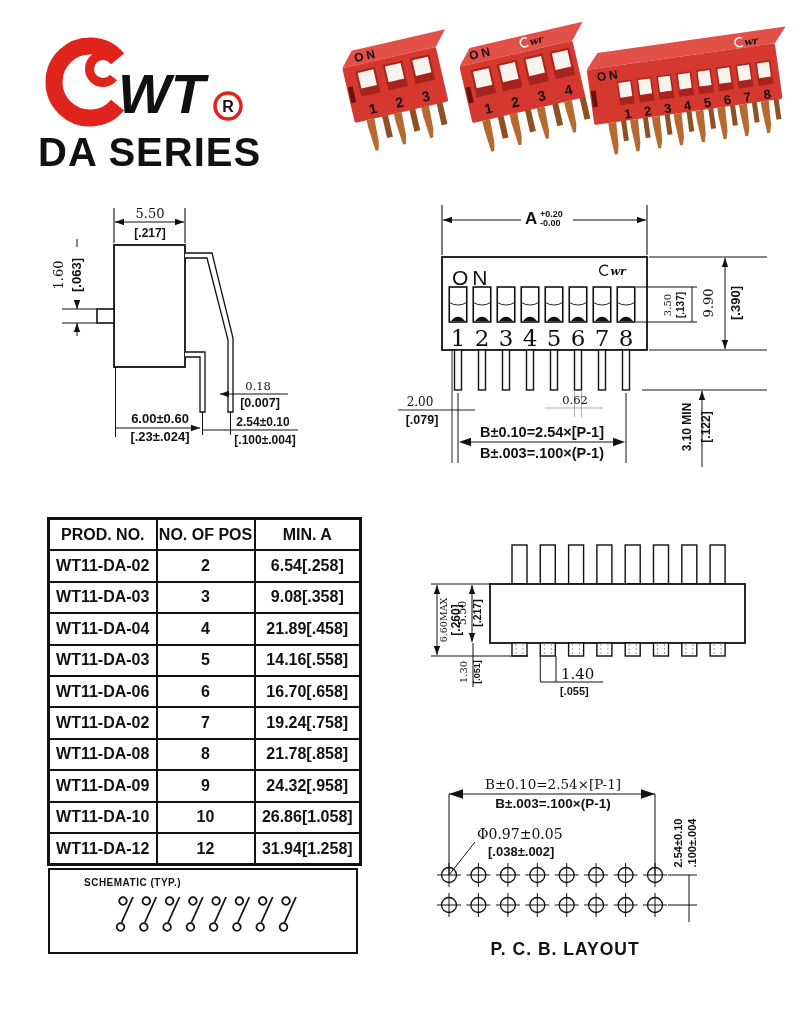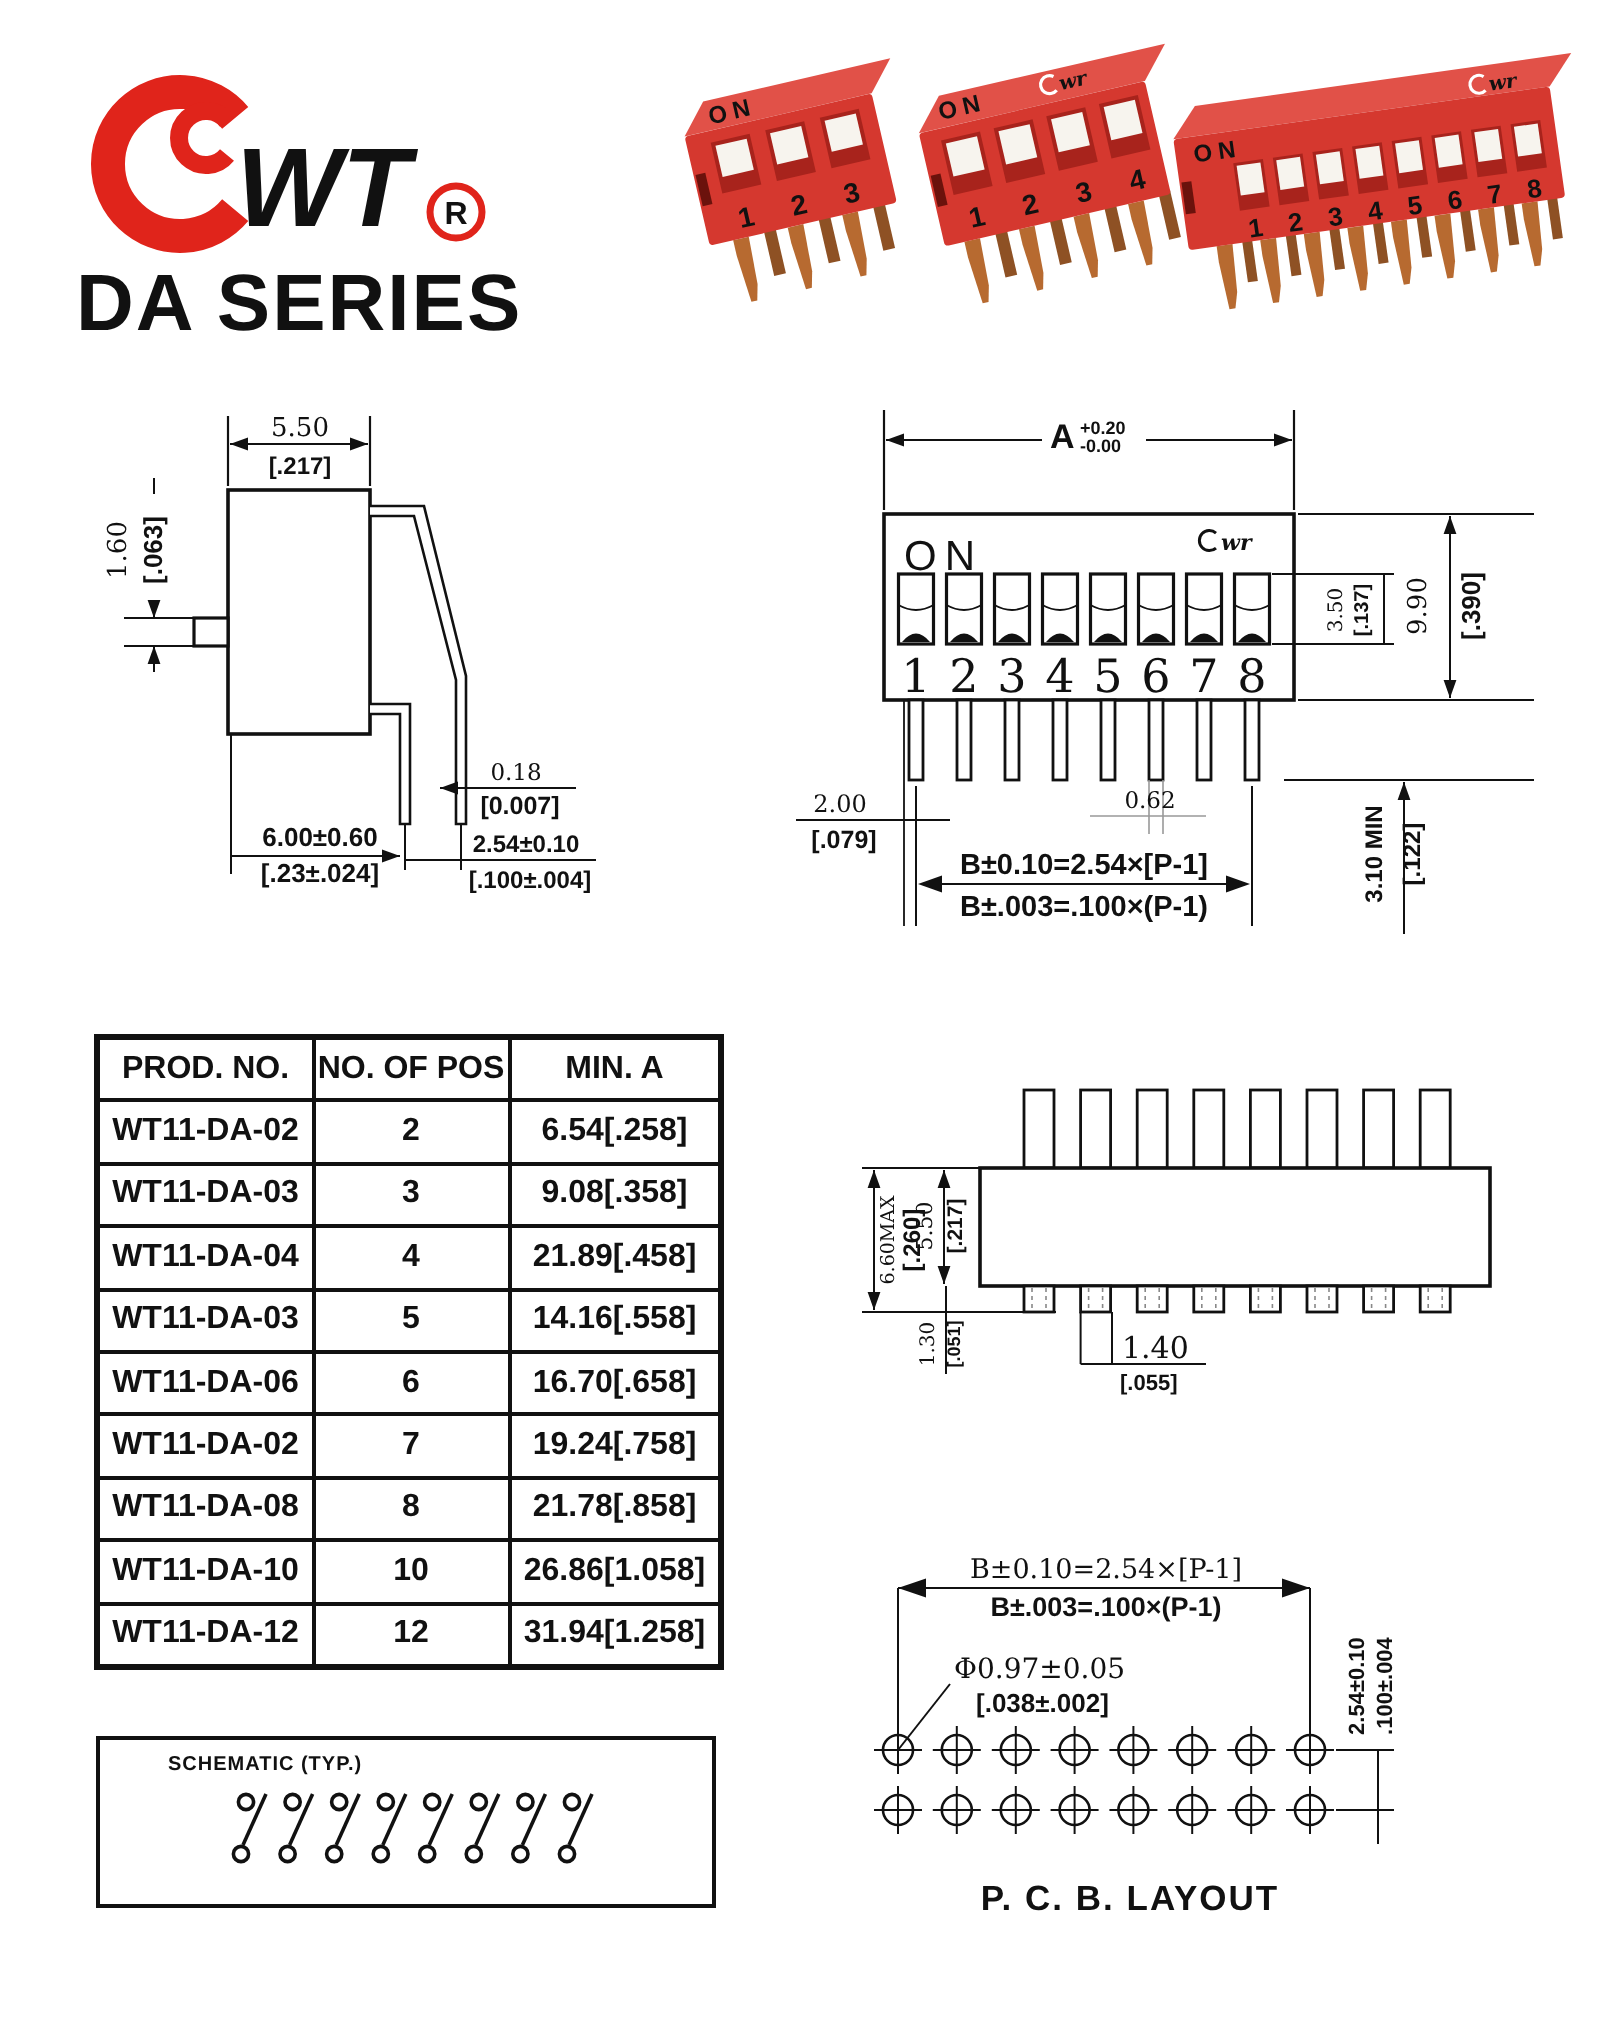--- a/index.html
+++ b/index.html
@@ -337,20 +337,25 @@
           <td>WT11-DA-02</td>
           <td>7</td>
           <td>19.24[.758]</td>
         </tr>
         <tr>
           <td>WT11-DA-08</td>
           <td>8</td>
           <td>21.78[.858]</td>
         </tr>
         <tr>
+          <td>WT11-DA-09</td>
+          <td>9</td>
+          <td>24.32[.958]</td>
+        </tr>
+        <tr>
           <td>WT11-DA-10</td>
           <td>10</td>
           <td>26.86[1.058]</td>
         </tr>
         <tr>
           <td>WT11-DA-12</td>
           <td>12</td>
           <td>31.94[1.258]</td>
         </tr>
       </tbody>

